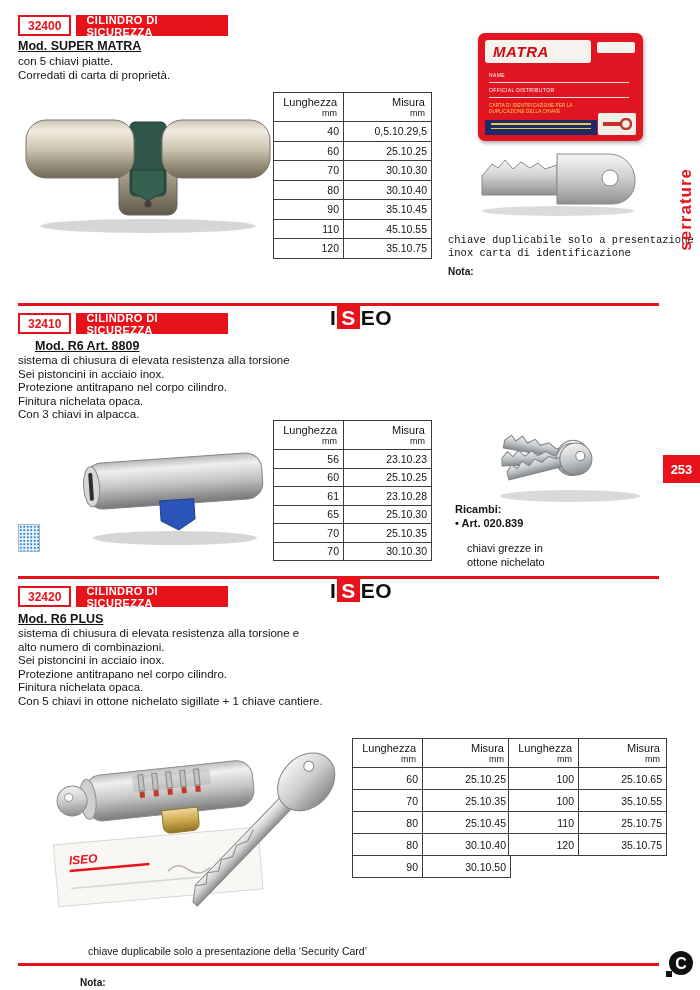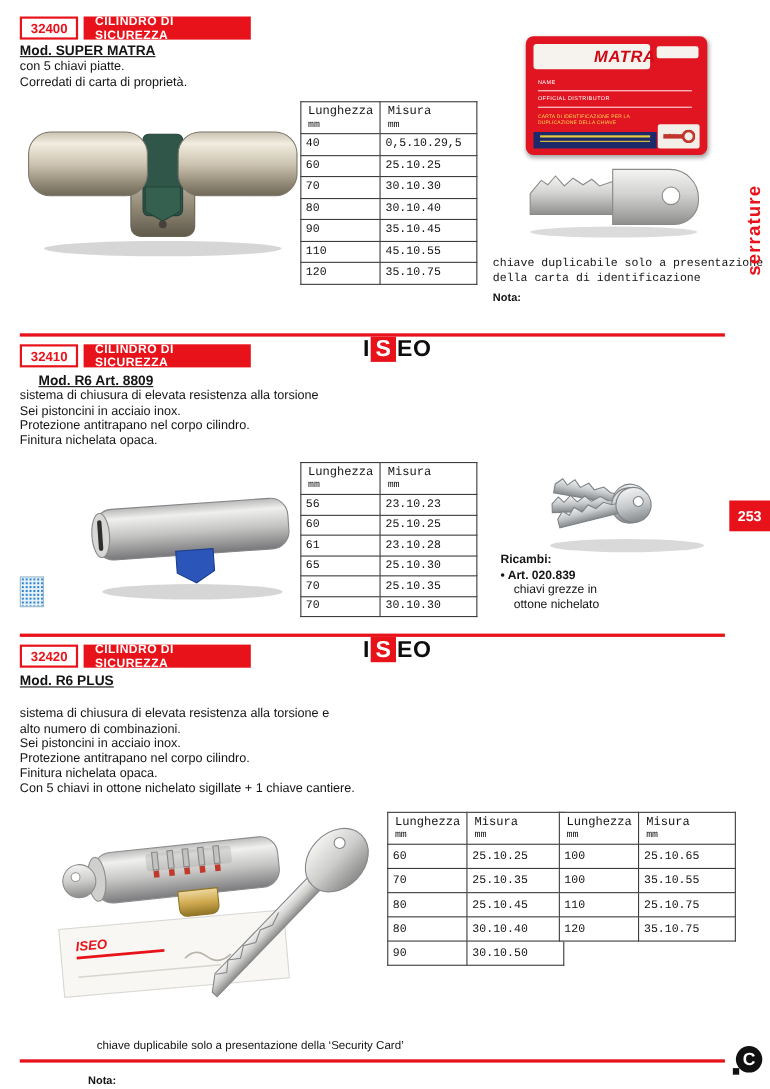--- a/index.html
+++ b/index.html
@@ -15,32 +15,32 @@
               font-weight:bold; font-size:12px; padding:0 8px; display:flex; align-items:center; }
   .red-bar { background:var(--red); color:#fff; font-weight:bold; font-size:11px;
              letter-spacing:.4px; display:flex; align-items:center; padding:0 10px; width:152px; }
 
   .model { font-size:12.5px; font-weight:bold; text-decoration:underline; white-space:nowrap; }
   .desc  { font-size:11.5px; line-height:13.5px; }
   .desc div { white-space:nowrap; }
 
   
   table.spec { position:absolute; border-collapse:collapse; background:#fff; }
-  .spec th, .spec td { border:1px solid #3c3c3c; text-align:left; vertical-align:middle;font-family:Liberation Mono, monospace; }
+  .spec th, .spec td { border:1px solid #3c3c3c; text-align:right; vertical-align:middle; }
   .spec th { font-weight:normal; padding:3px 6px; }
   .spec th:first-child, .spec td:first-child { width:70px; }
   .spec th:last-child,  .spec td:last-child  { width:88px; }
   .th-l { font-size:11px; } .th-u { font-size:9px; }
   .spec td { font-size:10.5px; padding:0 4px; }
   .t1 td { height:19.5px; } .t2 td { height:18.5px; } .t3 td { height:22px; }
 
   .note-label { font-weight:bold; font-size:10px;margin-top:46px; }
   .note { font-size:10.5px; line-height:13px; }
   .ricambi-label, .ricambi-art { font-weight:bold; font-size:11px; line-height:14px; }
-  .ricambi { font-size:11px; line-height:13.5px; padding-left:12px; }
+  .ricambi { font-size:11px; line-height:13.5px; padding-left:12px;margin-top:12px; }
 
   .red-line { position:absolute; left:18px; width:641px; height:3px; background:var(--red); }
 
   
   .iseo { position:absolute; display:flex; align-items:center; font-weight:bold;
           font-size:21px; letter-spacing:.5px; color:#0d0d0d; }
   .iseo span { line-height:23px; display:inline-block; }
   .iseo .mid { background:var(--red); color:#fff; padding:0 4px; margin:0 1px; }
 
   
@@ -48,21 +48,21 @@
                    transform:rotate(180deg); color:var(--red); font-weight:bold;
                    font-size:17px; letter-spacing:1px; }
   .page-tab { position:absolute; right:0; top:455px; width:37px; height:28px; background:var(--red);
               color:#fff; font-weight:bold; font-size:13px; display:flex; align-items:center; justify-content:center; }
 
   
   .matra-card { left:478px; top:33px; width:165px; height:108px; background:#e11522;
                 border-radius:7px; box-shadow:1px 2px 4px rgba(0,0,0,.35); }
   .matra-band { position:absolute; left:7px; top:7px; width:106px; height:23px; background:#f6f3ee;
                 border-radius:3px; display:flex; align-items:center; padding-left:8px; }
-  .matra-logo { color:#cf0a14; font-weight:bold; font-style:italic; font-size:15px; letter-spacing:.6px;margin-left:47px; }
+  .matra-logo { color:#cf0a14; font-weight:bold; font-style:italic; font-size:15px; letter-spacing:.6px; }
   .matra-chip { position:absolute; right:8px; top:9px; width:38px; height:11px; background:#f6f3ee; border-radius:2px; }
   .matra-field { position:absolute; left:11px; color:#fff; font-size:5px; letter-spacing:.4px; }
   .matra-rule { position:absolute; left:11px; width:140px; height:1px; background:rgba(255,255,255,.85); }
   .matra-caption { position:absolute; left:11px; top:70px; width:96px; color:#ffd84d;
                    font-size:4.5px; line-height:5.5px; letter-spacing:.2px; }
   .matra-dark { position:absolute; left:7px; bottom:6px; width:112px; height:15px; background:#1c2a6a; }
   .matra-dark i { display:block; height:1.5px; background:#e8c93f; margin:3px 6px 0 6px; }
   .matra-keybox { position:absolute; right:7px; bottom:6px; width:38px; height:22px;
                   background:#f3efe8; border-radius:2px; display:flex; align-items:center; justify-content:center; }
 
@@ -190,21 +190,21 @@
     </defs>
     <ellipse cx="82" cy="75" rx="76" ry="5" fill="rgba(0,0,0,0.14)"></ellipse>
     <path d="M6 40 l10 -12 l6 4 l7 -8 l8 9 l8 -7 l9 6 l8 -5 l7 6 l12 -4 v30 h-75 z" fill="url(#k1)" stroke="#8a8a88"></path>
     <path d="M81 18 h52 a26 26 0 0 1 26 26 v2 a22 22 0 0 1 -22 22 h-56 z" fill="url(#k1)" stroke="#8a8a88"></path>
     <circle cx="134" cy="42" r="8" fill="#fff" stroke="#8a8a88"></circle>
   </svg>
 
   <div class="note-label abs" style="left:448px; top:220px;">Nota:</div>
   <div class="note abs" style="left:448px; top:234px;font-family:Liberation Mono, monospace;">
       <div>chiave duplicabile solo a presentazione</div>
-      <div>della carta di identificazione</div>
+      <div>inox carta di identificazione</div>
     </div>
 
   <div class="red-line" style="top:303px;"></div>
 
   <div class="sec-header abs" style="left:18px; top:313px;">
     <div class="code-box">32410</div>
     <div class="red-bar">CILINDRO DI SICUREZZA</div>
   </div>
 
   <div class="iseo" style="left:330px; top:306px;">
@@ -212,20 +212,21 @@
       <span class="mid">S</span>
       <span>EO</span>
   </div>
 
   <div class="model abs" style="left:18px; top:339px;padding-left:17px;">Mod. R6 Art. 8809</div>
   <div class="desc abs" style="left:18px; top:354px;">
       <div>sistema di chiusura di elevata resistenza alla torsione</div>
       <div>Sei pistoncini in acciaio inox.</div>
       <div>Protezione antitrapano nel corpo cilindro.</div>
       <div>Finitura nichelata opaca.</div>
+      <div>Con 3 chiavi in alpacca.</div>
     </div>
 
   <svg class="abs" style="left:75px; top:430px;" width="200" height="120" viewBox="0 0 200 120">
     <defs>
       <linearGradient id="g2" x1="0" y1="0" x2="0" y2="1">
         <stop offset="0" stop-color="#b9b9b7"></stop>
           <stop offset="0.2" stop-color="#efefed"></stop>
         <stop offset="0.55" stop-color="#c4c4c2"></stop>
           <stop offset="1" stop-color="#77777a"></stop>
       </linearGradient>
@@ -318,21 +319,21 @@
     <div class="red-bar">CILINDRO DI SICUREZZA</div>
   </div>
 
   <div class="iseo" style="left:330px; top:579px;">
     <span>I</span>
       <span class="mid">S</span>
       <span>EO</span>
   </div>
 
   <div class="model abs" style="left:18px; top:612px;">Mod. R6 PLUS</div>
-  <div class="desc abs" style="left:18px; top:627px;margin-top:16px;">
+  <div class="desc abs" style="left:18px; top:627px;">
       <div>sistema di chiusura di elevata resistenza alla torsione e</div>
       <div>alto numero di combinazioni.</div>
       <div>Sei pistoncini in acciaio inox.</div>
       <div>Protezione antitrapano nel corpo cilindro.</div>
       <div>Finitura nichelata opaca.</div>
       <div>Con 5 chiavi in ottone nichelato sigillate + 1 chiave cantiere.</div>
     </div>
 
   <svg class="abs" style="left:48px; top:710px;" width="300" height="205" viewBox="0 0 300 205">
     <defs>

